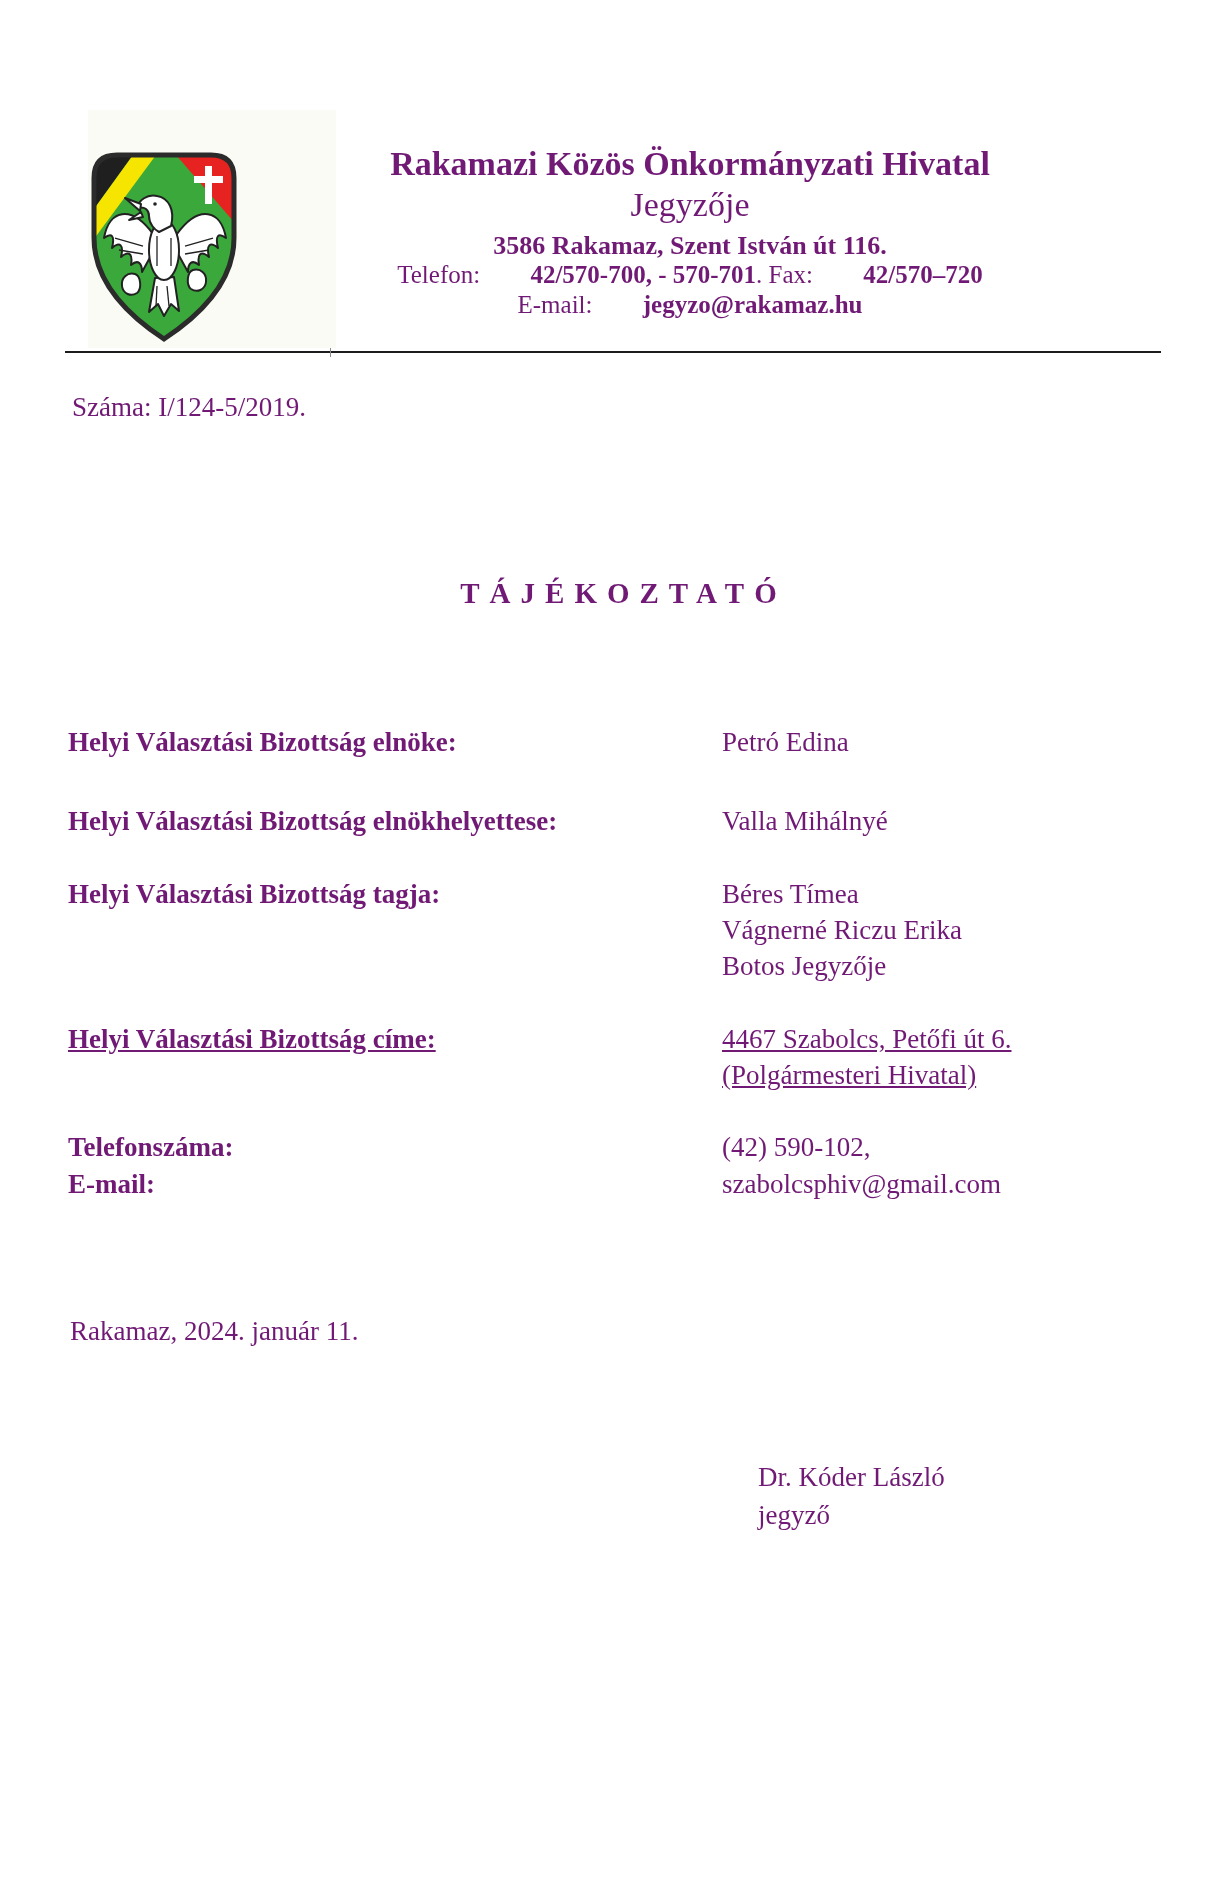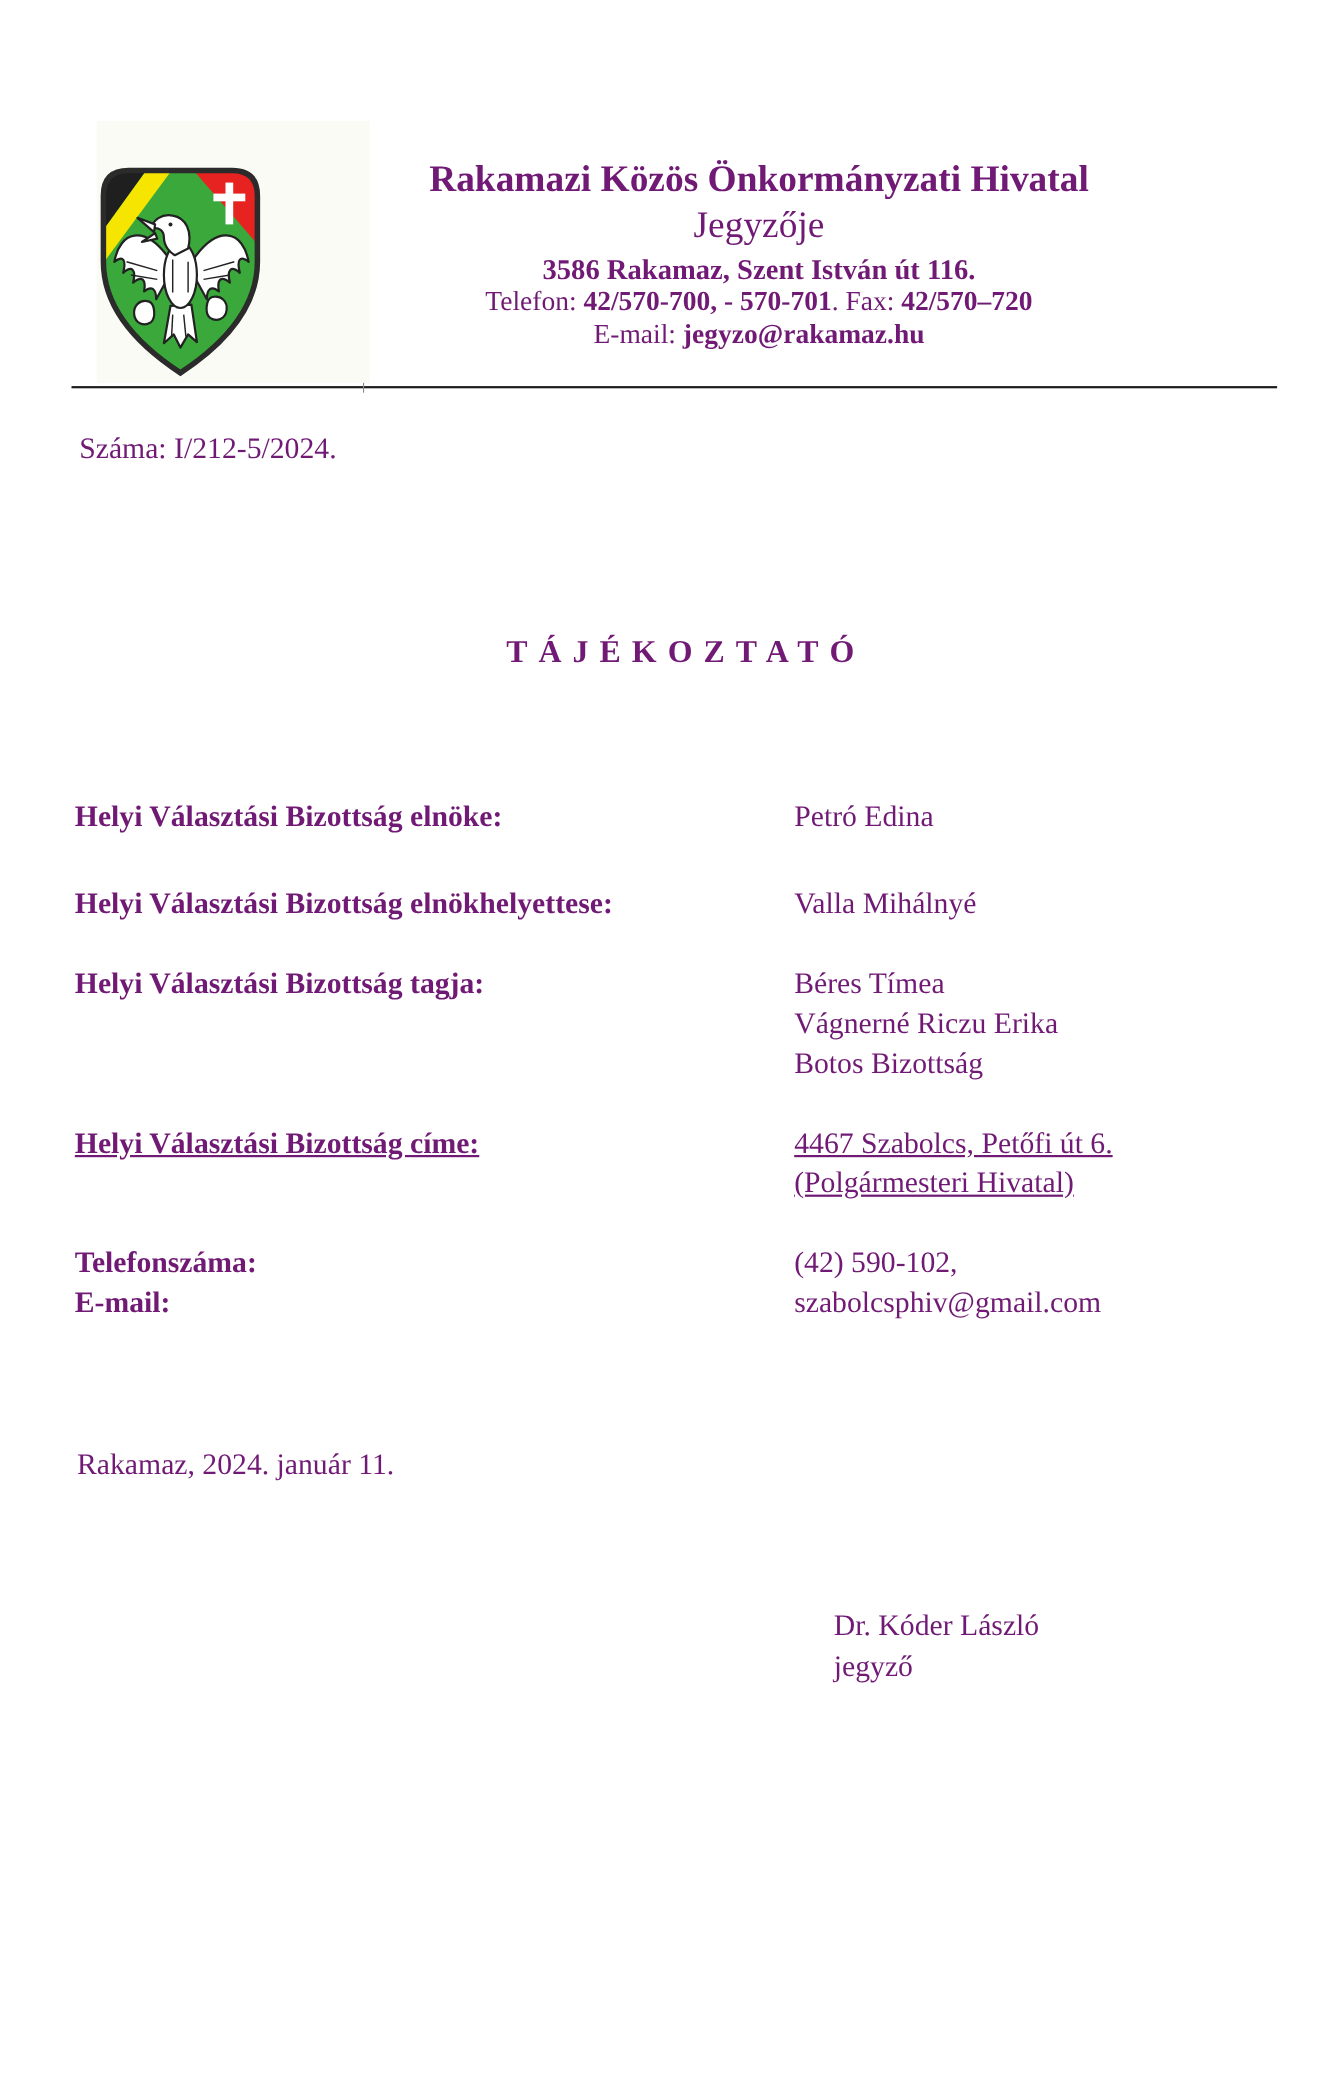--- a/index.html
+++ b/index.html
@@ -14,21 +14,21 @@
   .logo-svg { left:85px; top:146px; width:158px; height:201px; }
   .scan-tick { left:330px; top:348px; width:1px; height:9px; background:#8a8a8a; }
 
   
   .hdr-line { left:240px; width:900px; text-align:center; line-height:1.15; white-space:nowrap; }
   .hdr-org   { top:144px; font-size:34px; font-weight:bold; }
   .hdr-title { top:185px; font-size:34px; font-weight:normal; }
   .hdr-addr  { top:231px; font-size:26px; font-weight:bold; }
   .hdr-tel   { top:261px; font-size:25px; }
   .hdr-mail  { top:291px; font-size:25px; }
-  .hdr-tel b, .hdr-mail b { font-weight:bold; }
+  .hdr-tel b, .hdr-mail b { font-weight:bold;margin-left:44px; }
 
   .rule { left:65px; top:351px; width:1096px; height:2px; background:#1c1c1c; }
 
   .body-text { font-size:27px; line-height:36px; }
   .szama { left:72px; top:389px; }
 
   .doc-title { left:13px; top:577px; width:1221px; text-align:center;
                font-size:29px; font-weight:bold; letter-spacing:10px; white-space:nowrap; }
 
   .row-label { left:68px; font-weight:bold; white-space:nowrap; }
@@ -107,35 +107,35 @@
   <div class="abs hdr-line hdr-tel">
     <span>Telefon: </span><b>42/570-700, - 570-701</b><span>. Fax: </span><b>42/570–720</b>
   </div>
   <div class="abs hdr-line hdr-mail">
     <span>E-mail: </span><b>jegyzo@rakamaz.hu</b>
   </div>
 
   <div class="abs rule"></div>
   <div class="abs scan-tick"></div>
 
-  <div class="abs body-text szama">Száma: I/212-5/2024.</div>
+  <div class="abs body-text szama">Száma: I/124-5/2019.</div>
 
   <div class="abs doc-title">TÁJÉKOZTATÓ</div>
 
   <div class="abs body-text row-label r1">Helyi Választási Bizottság elnöke:</div>
   <div class="abs body-text row-value r1">Petró Edina</div>
 
   <div class="abs body-text row-label r2">Helyi Választási Bizottság elnökhelyettese:</div>
   <div class="abs body-text row-value r2">Valla Mihálnyé</div>
 
   <div class="abs body-text row-label r3">Helyi Választási Bizottság tagja:</div>
   <div class="abs body-text row-value r3">
     <div>Béres Tímea</div>
     <div>Vágnerné Riczu Erika</div>
-    <div>Botos Bizottság</div>
+    <div>Botos Jegyzője</div>
   </div>
 
   <div class="abs body-text row-label r4">Helyi Választási Bizottság címe:</div>
   <div class="abs body-text row-value r4">
     <div>4467 Szabolcs, Petőfi út 6.</div>
     <div>(Polgármesteri Hivatal)</div>
   </div>
 
   <div class="abs body-text row-label r5">
     <div>Telefonszáma:</div>

